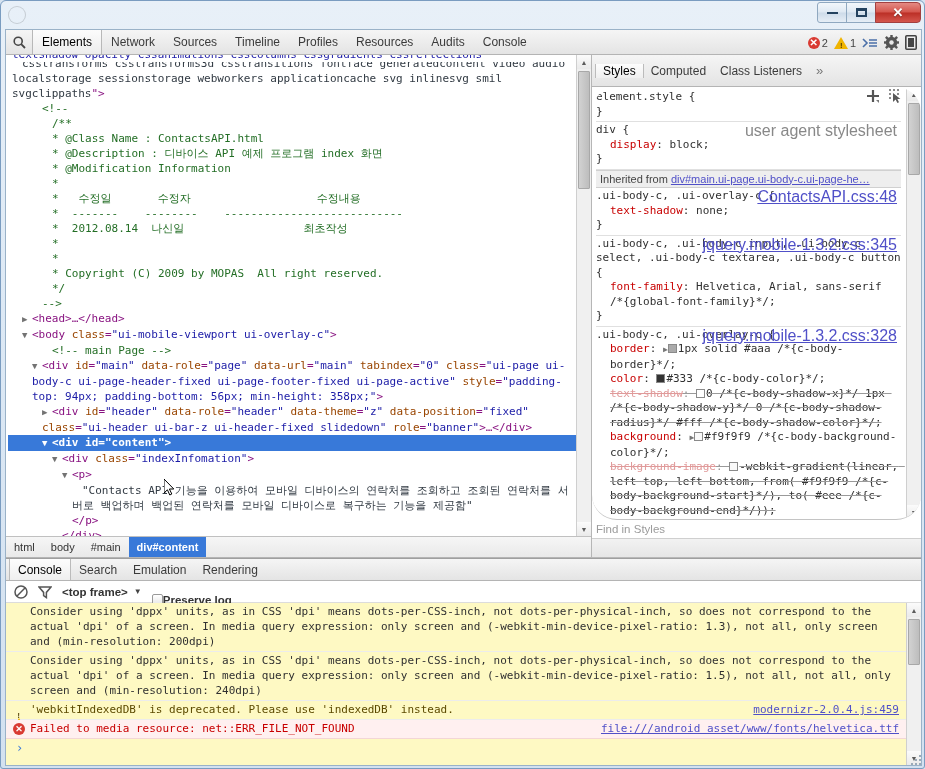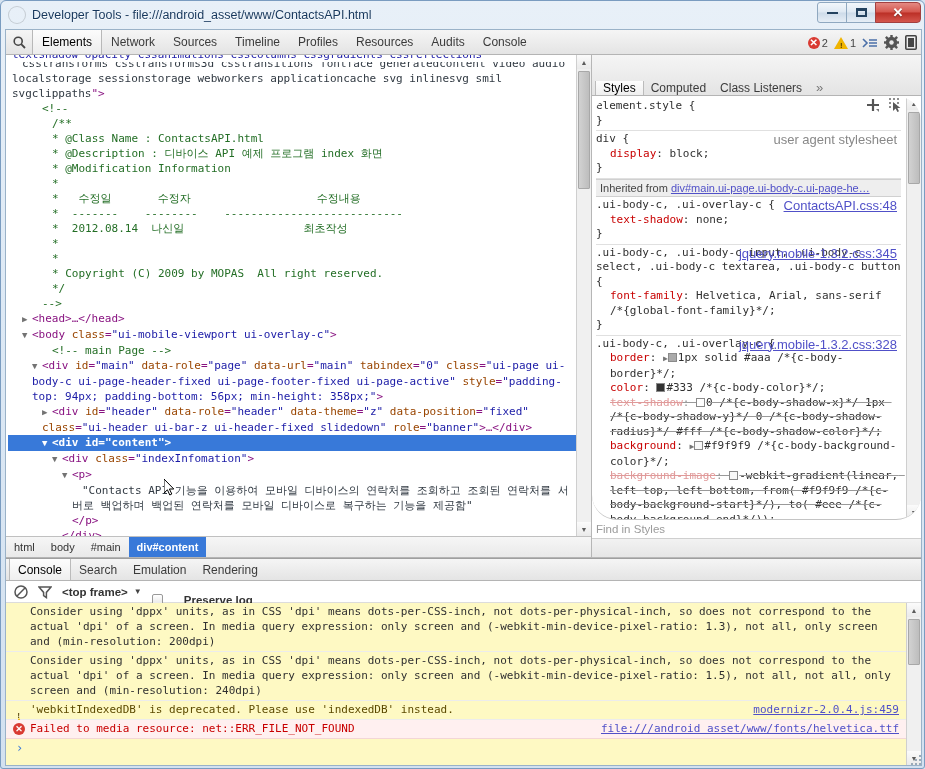--- a/index.html
+++ b/index.html
@@ -183,21 +183,21 @@
     height: 21px; flex: none; display: flex; align-items: stretch;
     background: linear-gradient(to bottom,#f6f6f6,#e9e9e9);
     border-bottom: 1px solid #b4b4b4;
     font-size: 11px;
   }
   .crumb { padding: 0 8px; display: flex; align-items: center; color: #333; }
   .crumb.sel { background: #3879d9; color: #fff; font-weight: bold; }
 
   
   .styles-tabs {
-    height: 41px; flex: none; display: flex; align-items: flex-end;
+    height: 32px; flex: none; display: flex; align-items: center;
     background: linear-gradient(to bottom,#f5f5f5,#e4e4e4);
     border-bottom: 1px solid #b4b4b4;
     padding-left: 3px;
   }
   .stab { padding: 0 7px; display: flex; align-items: center; font-size: 12px; color: #3b3b3b; }
   .stab.active { background: linear-gradient(to bottom,#fdfdfd,#efefef); border-left:1px solid #bbb; border-right:1px solid #bbb; color:#000; }
   .stab.more { color: #777; font-size: 13px; }
   .styles-body {
     flex: 1; position: relative; overflow: hidden;
     background: #fff; border-bottom: 1px solid #c4c4c4; border-radius: 25px;
@@ -208,21 +208,21 @@
     padding: 2px 4px 0 4px;
     width: 313px;
     white-space: pre-wrap;
     word-break: break-word;
   }
   .srule { border-bottom: 1px solid #e0e0e0; padding: 1px 0 2px 0; position: relative; }
   .sel-txt { color: #303030; }
   .prop { color: #c80000; }
   .val { color: #303030; }
   .origin {
-    color: #888; font-family: "Liberation Sans", sans-serif; font-size: 13px;
+    color: #888; font-family: "Liberation Sans", sans-serif; font-size: 16px;
     position: absolute; right: 4px; top: 2px;
   }
   .srclink { color: #5050c8; text-decoration: underline; }
   .inherited-hdr {
     background: #eeeeee; border-top: 1px solid #d0d0d0; border-bottom: 1px solid #d0d0d0;
     font-family: "Liberation Sans", sans-serif; font-size: 11px; color: #444;
     padding: 1px 4px;
   }
   .struck { text-decoration: line-through; color: #9a9a9a; }
   .struck .prop { color: #e09a9a; text-decoration: line-through; }
@@ -258,21 +258,21 @@
   .dtab.active { background: linear-gradient(to bottom,#fdfdfd,#efefef); border-left:1px solid #bbb; border-right:1px solid #bbb; color:#000; }
   .console-toolbar {
     height: 22px; flex: none; display: flex; align-items: center; gap: 10px;
     padding-left: 8px; background: #fff; border-bottom: 1px solid #dcdcdc;
     font-size: 11.5px; color: #333; font-weight: bold;
   }
   .ctb-icon { color: #555; display: flex; align-items: center; }
   .frame-sel { display: flex; align-items: center; gap: 6px; color: #333; }
   .caret { font-size: 8px; color: #444; }
   .chk { width: 11px; height: 11px; border: 1px solid #999; background: linear-gradient(to bottom,#fff,#e8e8e8); border-radius: 2px; }
-  .preserve { display: flex; align-items: center; gap: 21px; margin-top: 16px; }
+  .preserve { display: flex; align-items: center; gap: 0; margin-top: 16px; }
   .console-body { flex: 1; position: relative; overflow: hidden; background: #fef9c3; }
   .cmsg {
     position: relative;
     border-bottom: 1px solid #ececec;
     font-family: "DejaVu Sans Mono", monospace;
     font-size: 11px; line-height: 15px;
     padding: 1px 20px 2px 24px;
     color: #303030;
   }
   .cmsg .ricon { position: absolute; left: 7px; top: 3px; }
@@ -288,21 +288,20 @@
   .prompt-row { padding: 2px 4px 2px 10px; color: #3879d9; font-family:"DejaVu Sans Mono",monospace; font-size:12px;}
   .resize-grip { position:absolute; right:2px; bottom:2px; width:12px; height:12px; }
 </style>
 </head>
 <body>
 
 <div class="window">
 
   <div class="titlebar">
     <div class="chrome-logo"></div>
-    <div class="title-text">Developer Tools - file:///android_asset/www/ContactsAPI.html</div>
     <div class="wincontrols">
       <div class="wbtn first">
           <span class="glyph-min"></span>
         </div>
       <div class="wbtn">
           <span class="glyph-max"></span>
         </div>
       <div class="wbtn close">✕</div>
     </div>
   </div>

